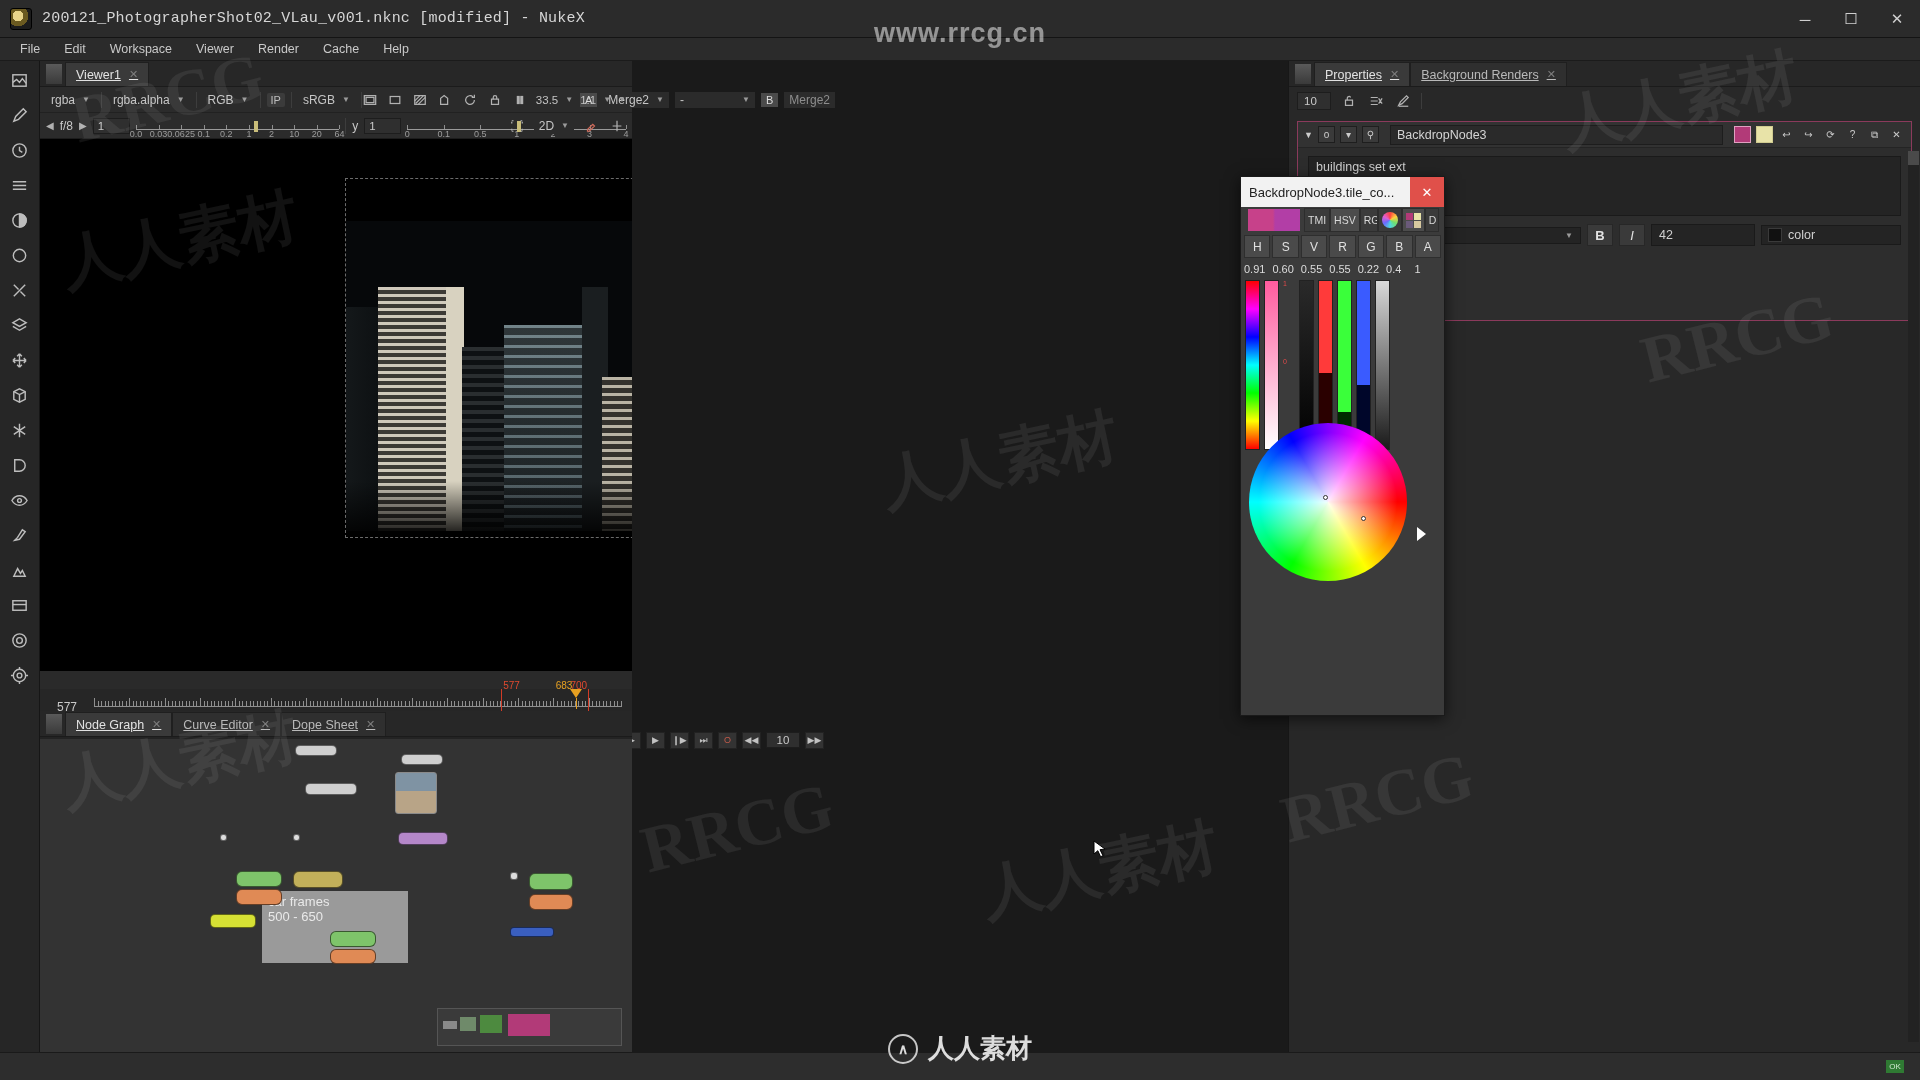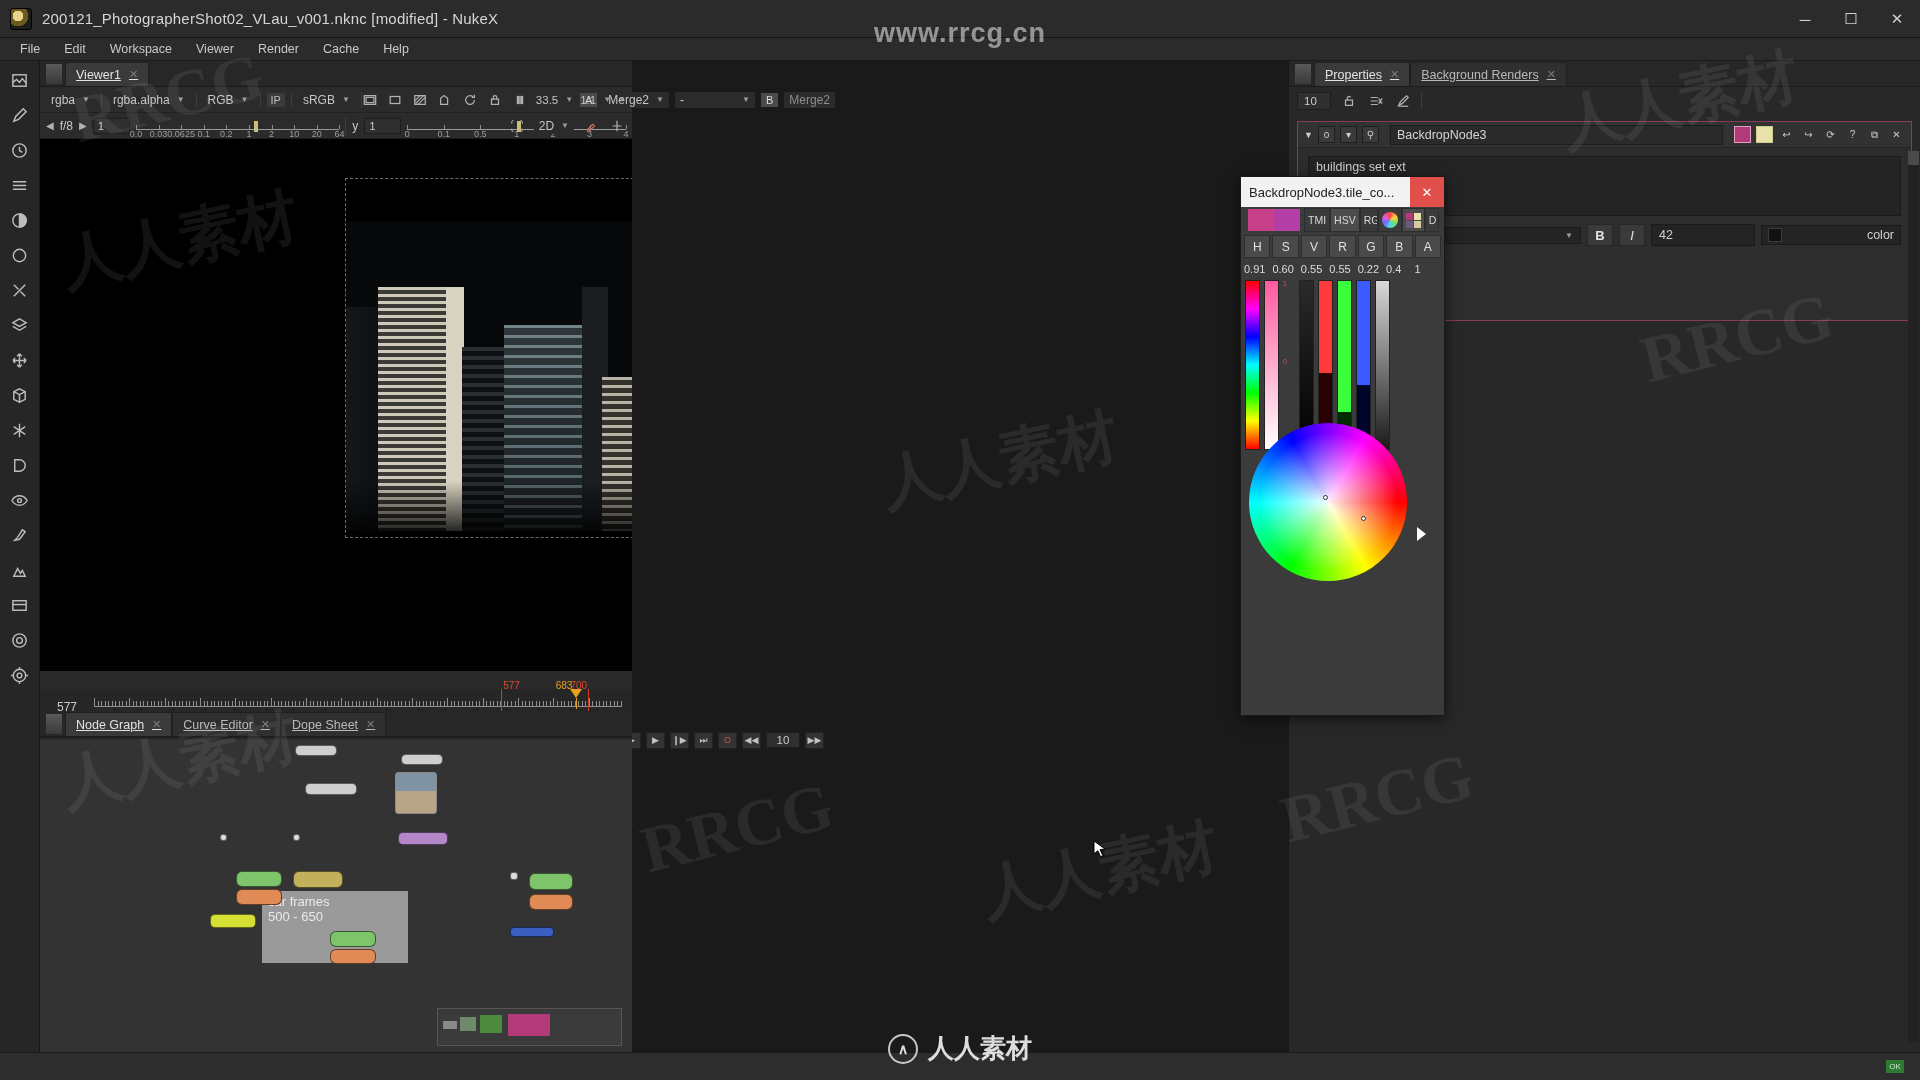--- a/index.html
+++ b/index.html
@@ -13,21 +13,21 @@
   
   #titlebar{
     height:38px; background:#2b2b2b; display:flex; align-items:center;
     border-bottom:1px solid #141414; position:relative;
   }
   #app-icon{
     width:22px;height:22px;margin:0 10px 0 10px;border-radius:3px;
     background:radial-gradient(circle at 35% 35%, #e8d48a 0 28%, #6b5a20 30% 55%, #1c1c1c 57% 100%);
     border:1px solid #000;
   }
-  #title-text{ font-size:15px; color:#d6d6d6; letter-spacing:.2px; }
+  #title-text{ font-size:15px; color:#d6d6d6; letter-spacing:.2px;font-family:Liberation Mono, monospace; }
   #win-btns{ position:absolute; right:0; top:0; height:38px; display:flex; }
   .winbtn{ width:46px;height:38px;display:flex;align-items:center;justify-content:center;
            color:#d0d0d0; font-size:15px; }
   
   #menubar{ height:23px; background:#2b2b2b; display:flex; align-items:center;
             padding-left:8px; border-bottom:1px solid #1b1b1b; }
   .menu-item{ padding:2px 12px; font-size:12.5px; color:#c9c9c9; }
   
   #toolrail{
     position:absolute; left:0; top:61px; width:40px; bottom:0;
@@ -861,21 +861,21 @@
       <div class="field" style="height:60px;">buildings set ext</div>
       <div style="display:flex;align-items:center;gap:6px;margin-top:8px;">
         <div class="field" style="flex:1;display:flex;align-items:center;justify-content:flex-end;">
           <span class="caret" style="font-size:8px;color:#9a9a9a">▼</span>
         </div>
         <div class="toolbtn" style="font-weight:bold">B</div>
         <div class="toolbtn" style="font-style:italic">I</div>
         <div class="field" style="width:104px">42</div>
         <div style="display:flex;align-items:center;gap:6px;background:#242424;border:1px solid #1a1a1a;padding:2px 6px;width:140px;">
           <div style="width:14px;height:14px;background:#111;border:1px solid #3a3a3a;"></div>
-          <span style="flex:1;text-align:right;font-size:12.5px;color:#cfcfcf">color</span>
+          <span style="flex:1;text-align:left;font-size:12.5px;color:#cfcfcf">color</span>
         </div>
       </div>
     </div>
   </div>
 
   <div style="position:absolute;right:1px;top:90px;bottom:10px;width:11px;background:#222;">
     <div style="position:absolute;top:0;left:0;width:11px;height:14px;background:#4a4a4a;"></div>
   </div>
 </div>
 

